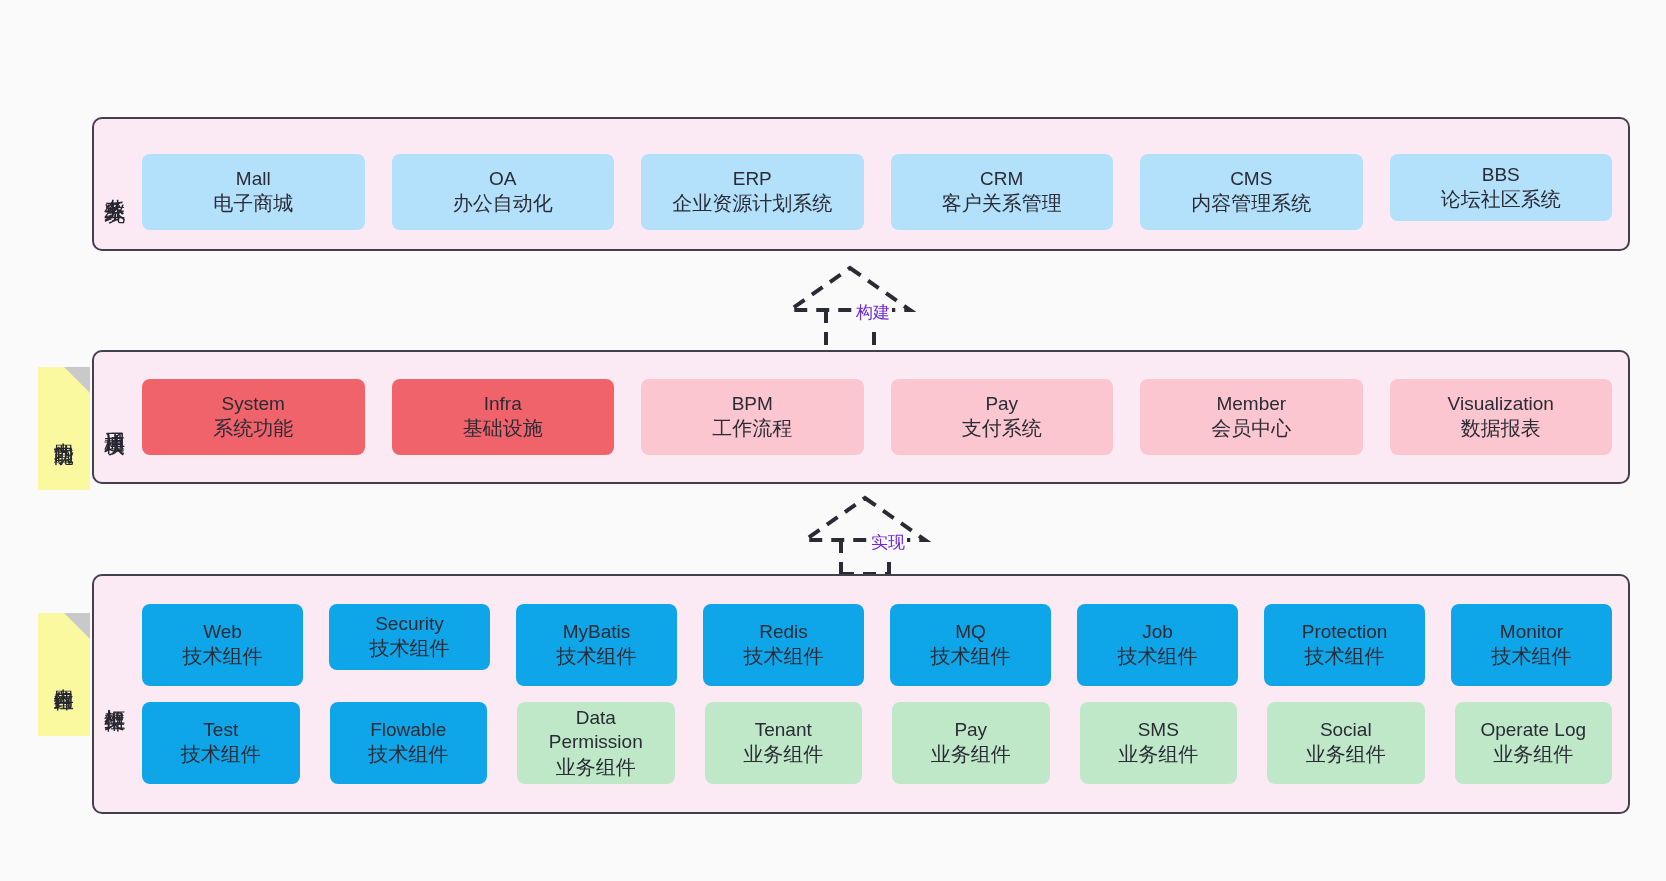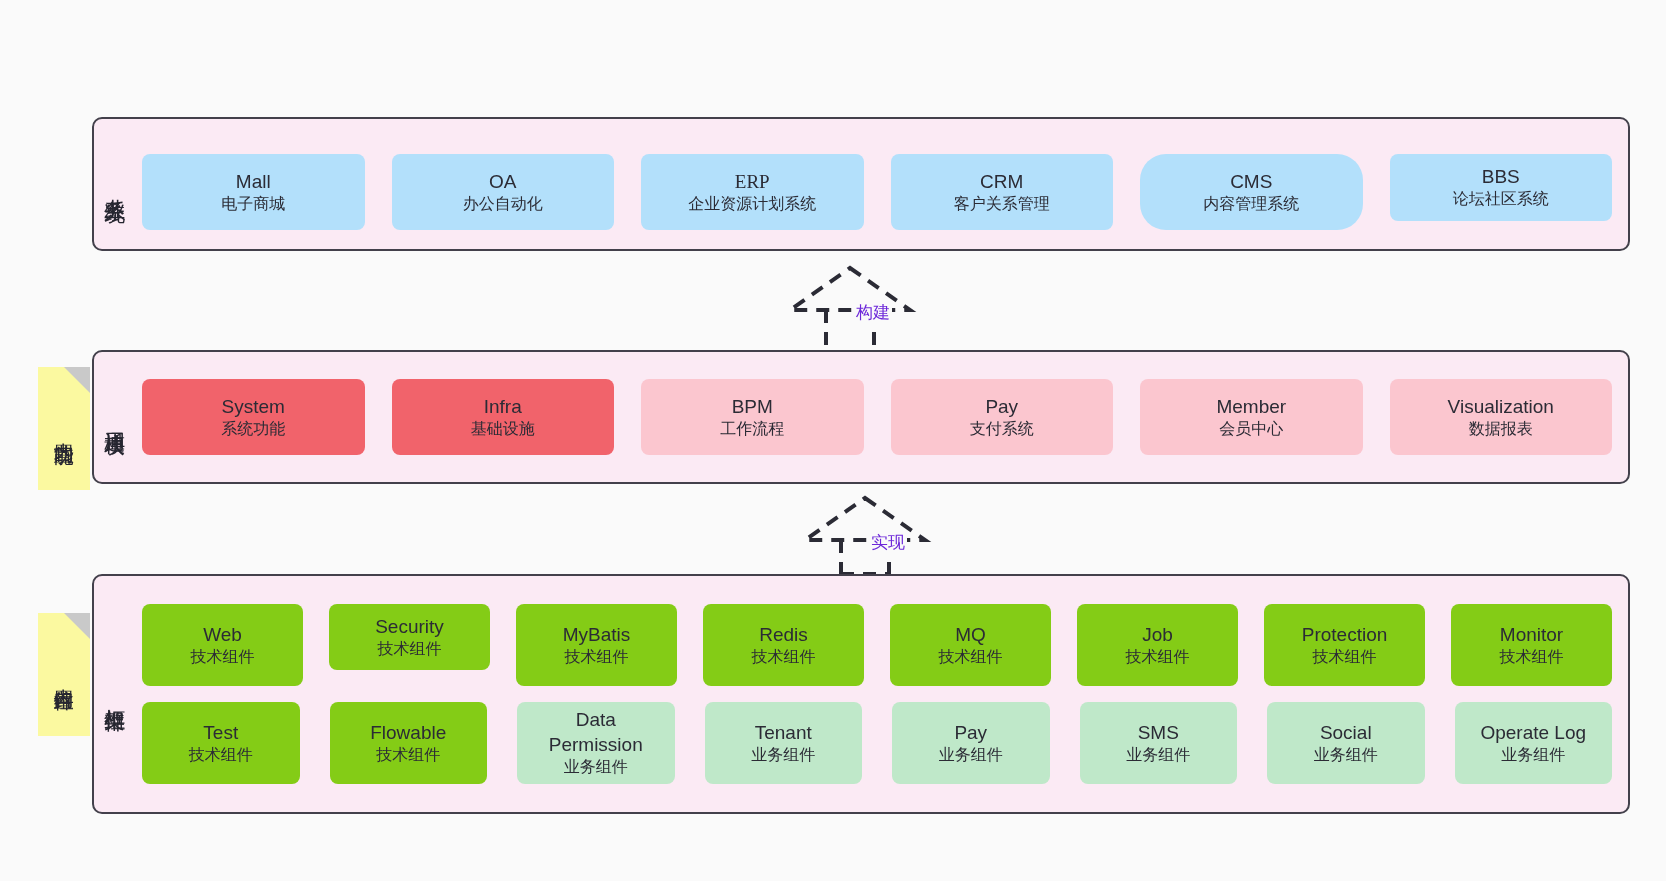--- a/index.html
+++ b/index.html
@@ -70,26 +70,26 @@
     display: flex;
     flex-direction: column;
     align-items: center;
     justify-content: center;
     text-align: center;
     line-height: 1.28;
     padding: 6px 4px;
     box-sizing: border-box;
   }
   .card .t1 { font-size: 19px; }
-  .card .t2 { font-size: 16px; }
+  .card .t2 { font-size: 20px; }
 
   .c-blue      { background: #b3e0fb; margin-top: 16px; }
   .c-red       { background: #f1636b; }
   .c-pink      { background: #fbc6cf; }
-  .c-green     { background: #84cc16; text-align: center; }
+  .c-green     { background: #0ea5e9; text-align: center; }
   .c-lightgreen{ background: #bfe8c9; }
 
   
   .note {
     position: absolute;
     background: #fbf9a0;
     box-sizing: border-box;
     display: flex;
     align-items: center;
     justify-content: center;
@@ -134,29 +134,29 @@
     <div class="layer-body">
       <div class="layer-row">
         <div class="card c-blue" style="height:76px;">
           <div class="t1">Mall</div>
           <div class="t2">电子商城</div>
         </div>
         <div class="card c-blue" style="height:76px;">
           <div class="t1">OA</div>
           <div class="t2">办公自动化</div>
         </div>
-        <div class="card c-blue" style="height:76px;font-family:Liberation Serif, serif;">
+        <div class="card c-blue" style="height:76px;">
           <div class="t1">ERP</div>
           <div class="t2">企业资源计划系统</div>
         </div>
         <div class="card c-blue" style="height:76px;">
           <div class="t1">CRM</div>
           <div class="t2">客户关系管理</div>
         </div>
-        <div class="card c-blue" style="height:76px;border-radius:26px;">
+        <div class="card c-blue" style="height:76px;">
           <div class="t1">CMS</div>
           <div class="t2">内容管理系统</div>
         </div>
         <div class="card c-blue" style="height:67px;">
           <div class="t1">BBS</div>
           <div class="t2">论坛社区系统</div>
         </div>
       </div>
     </div>
   </div>

